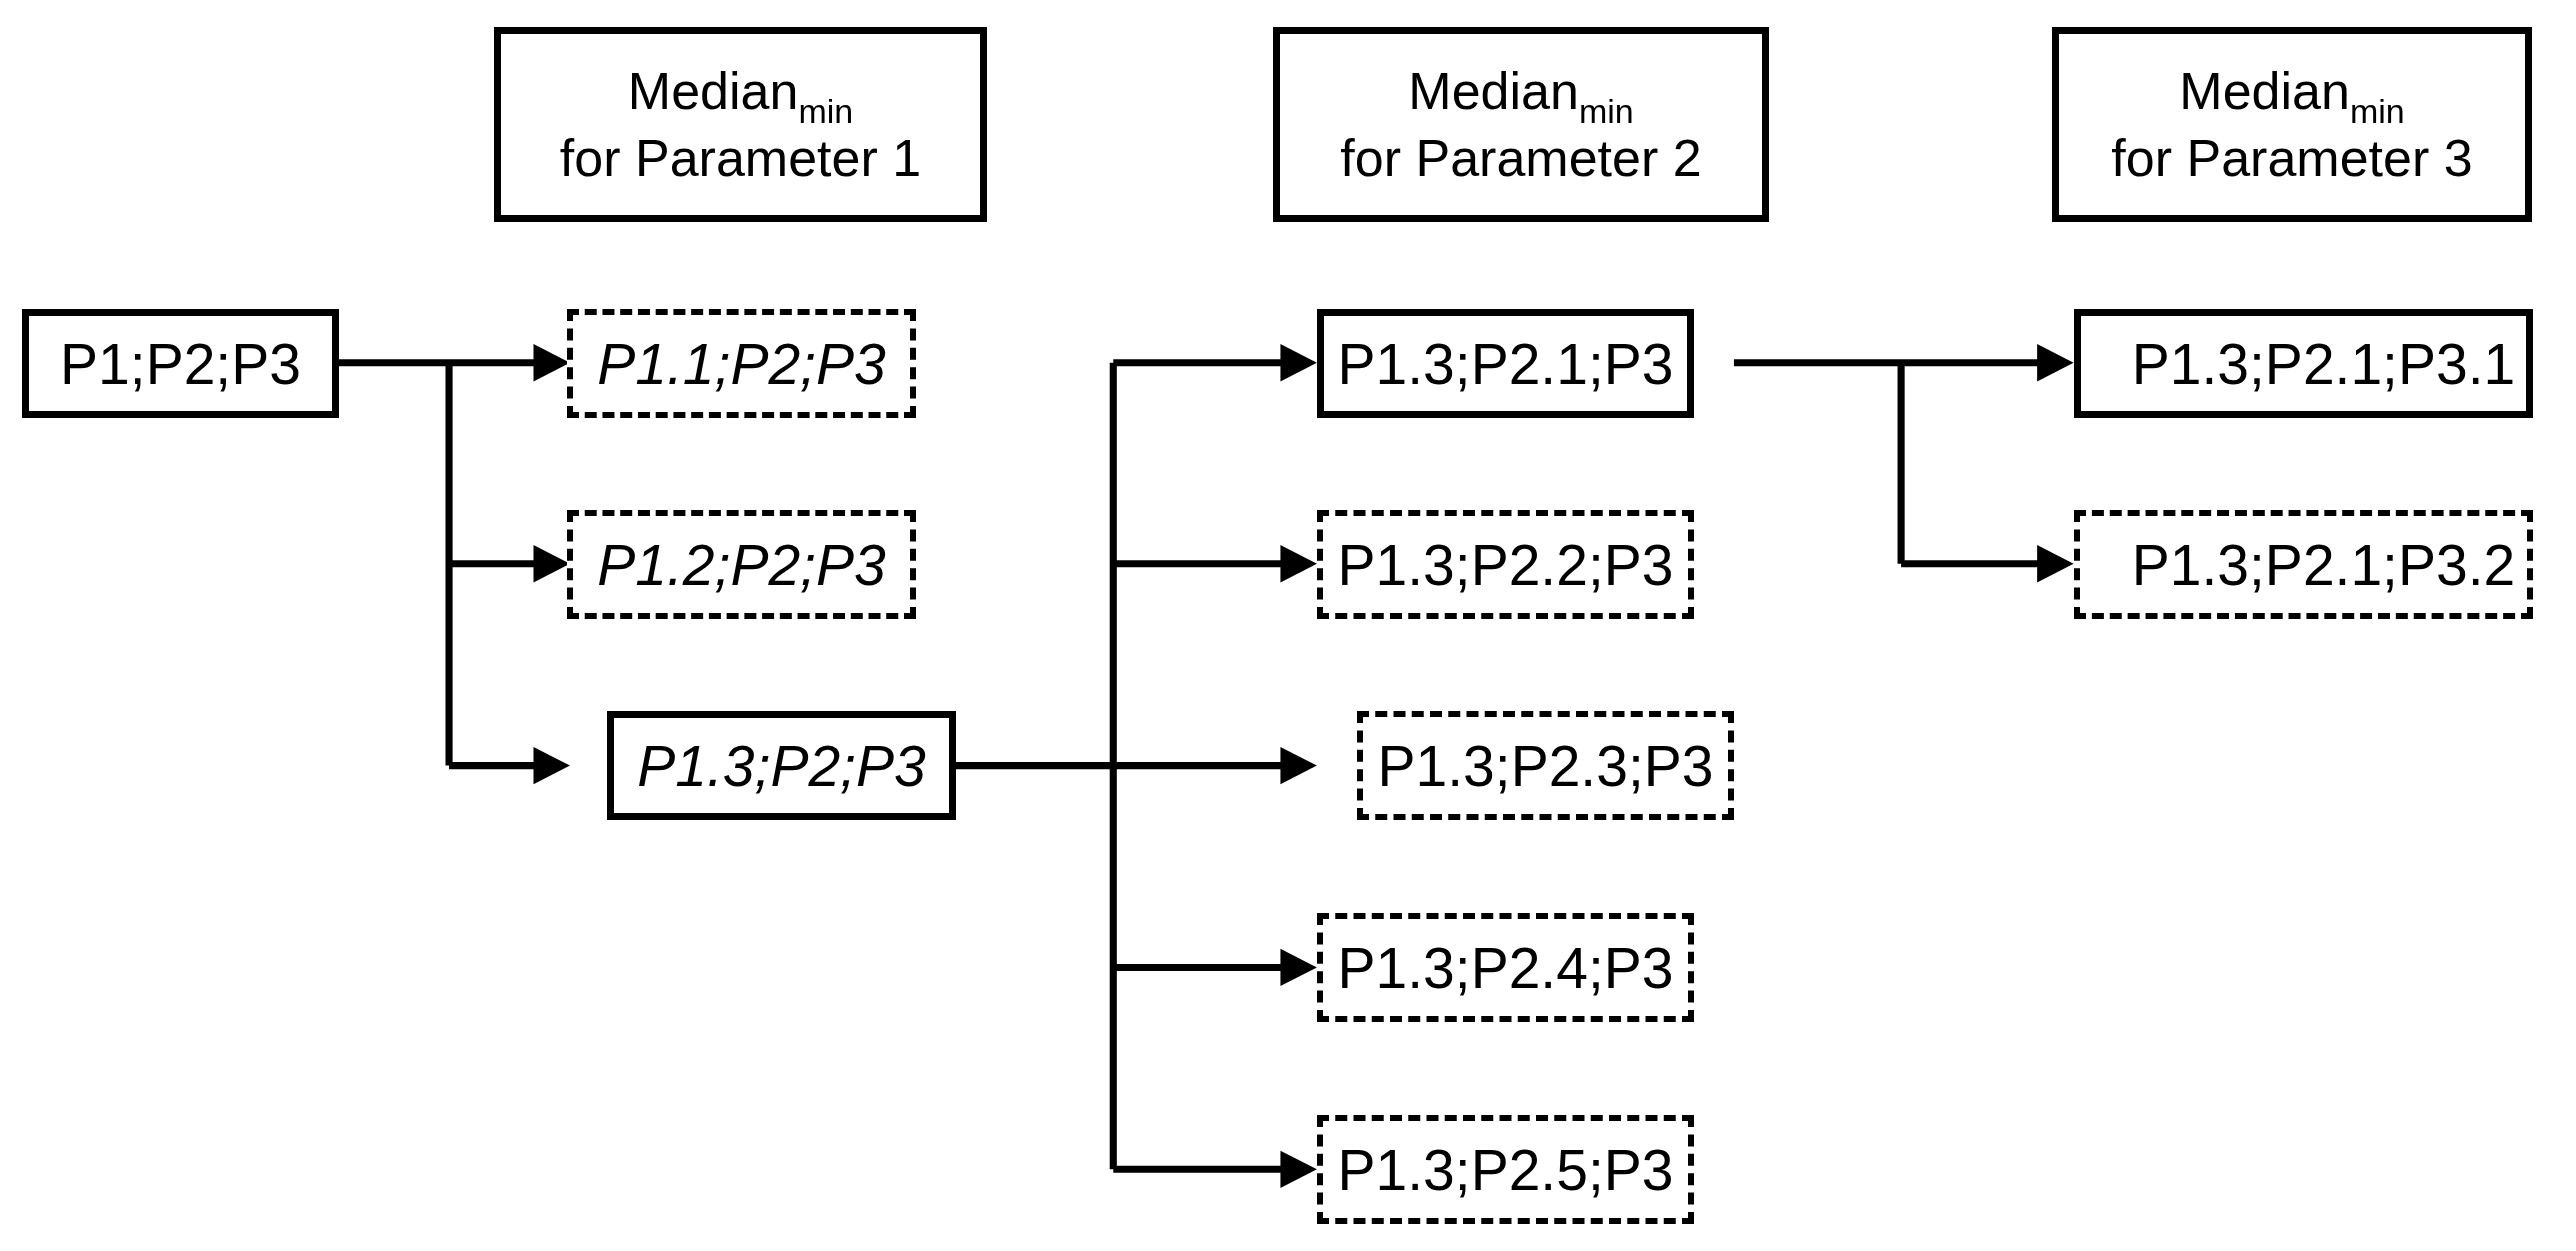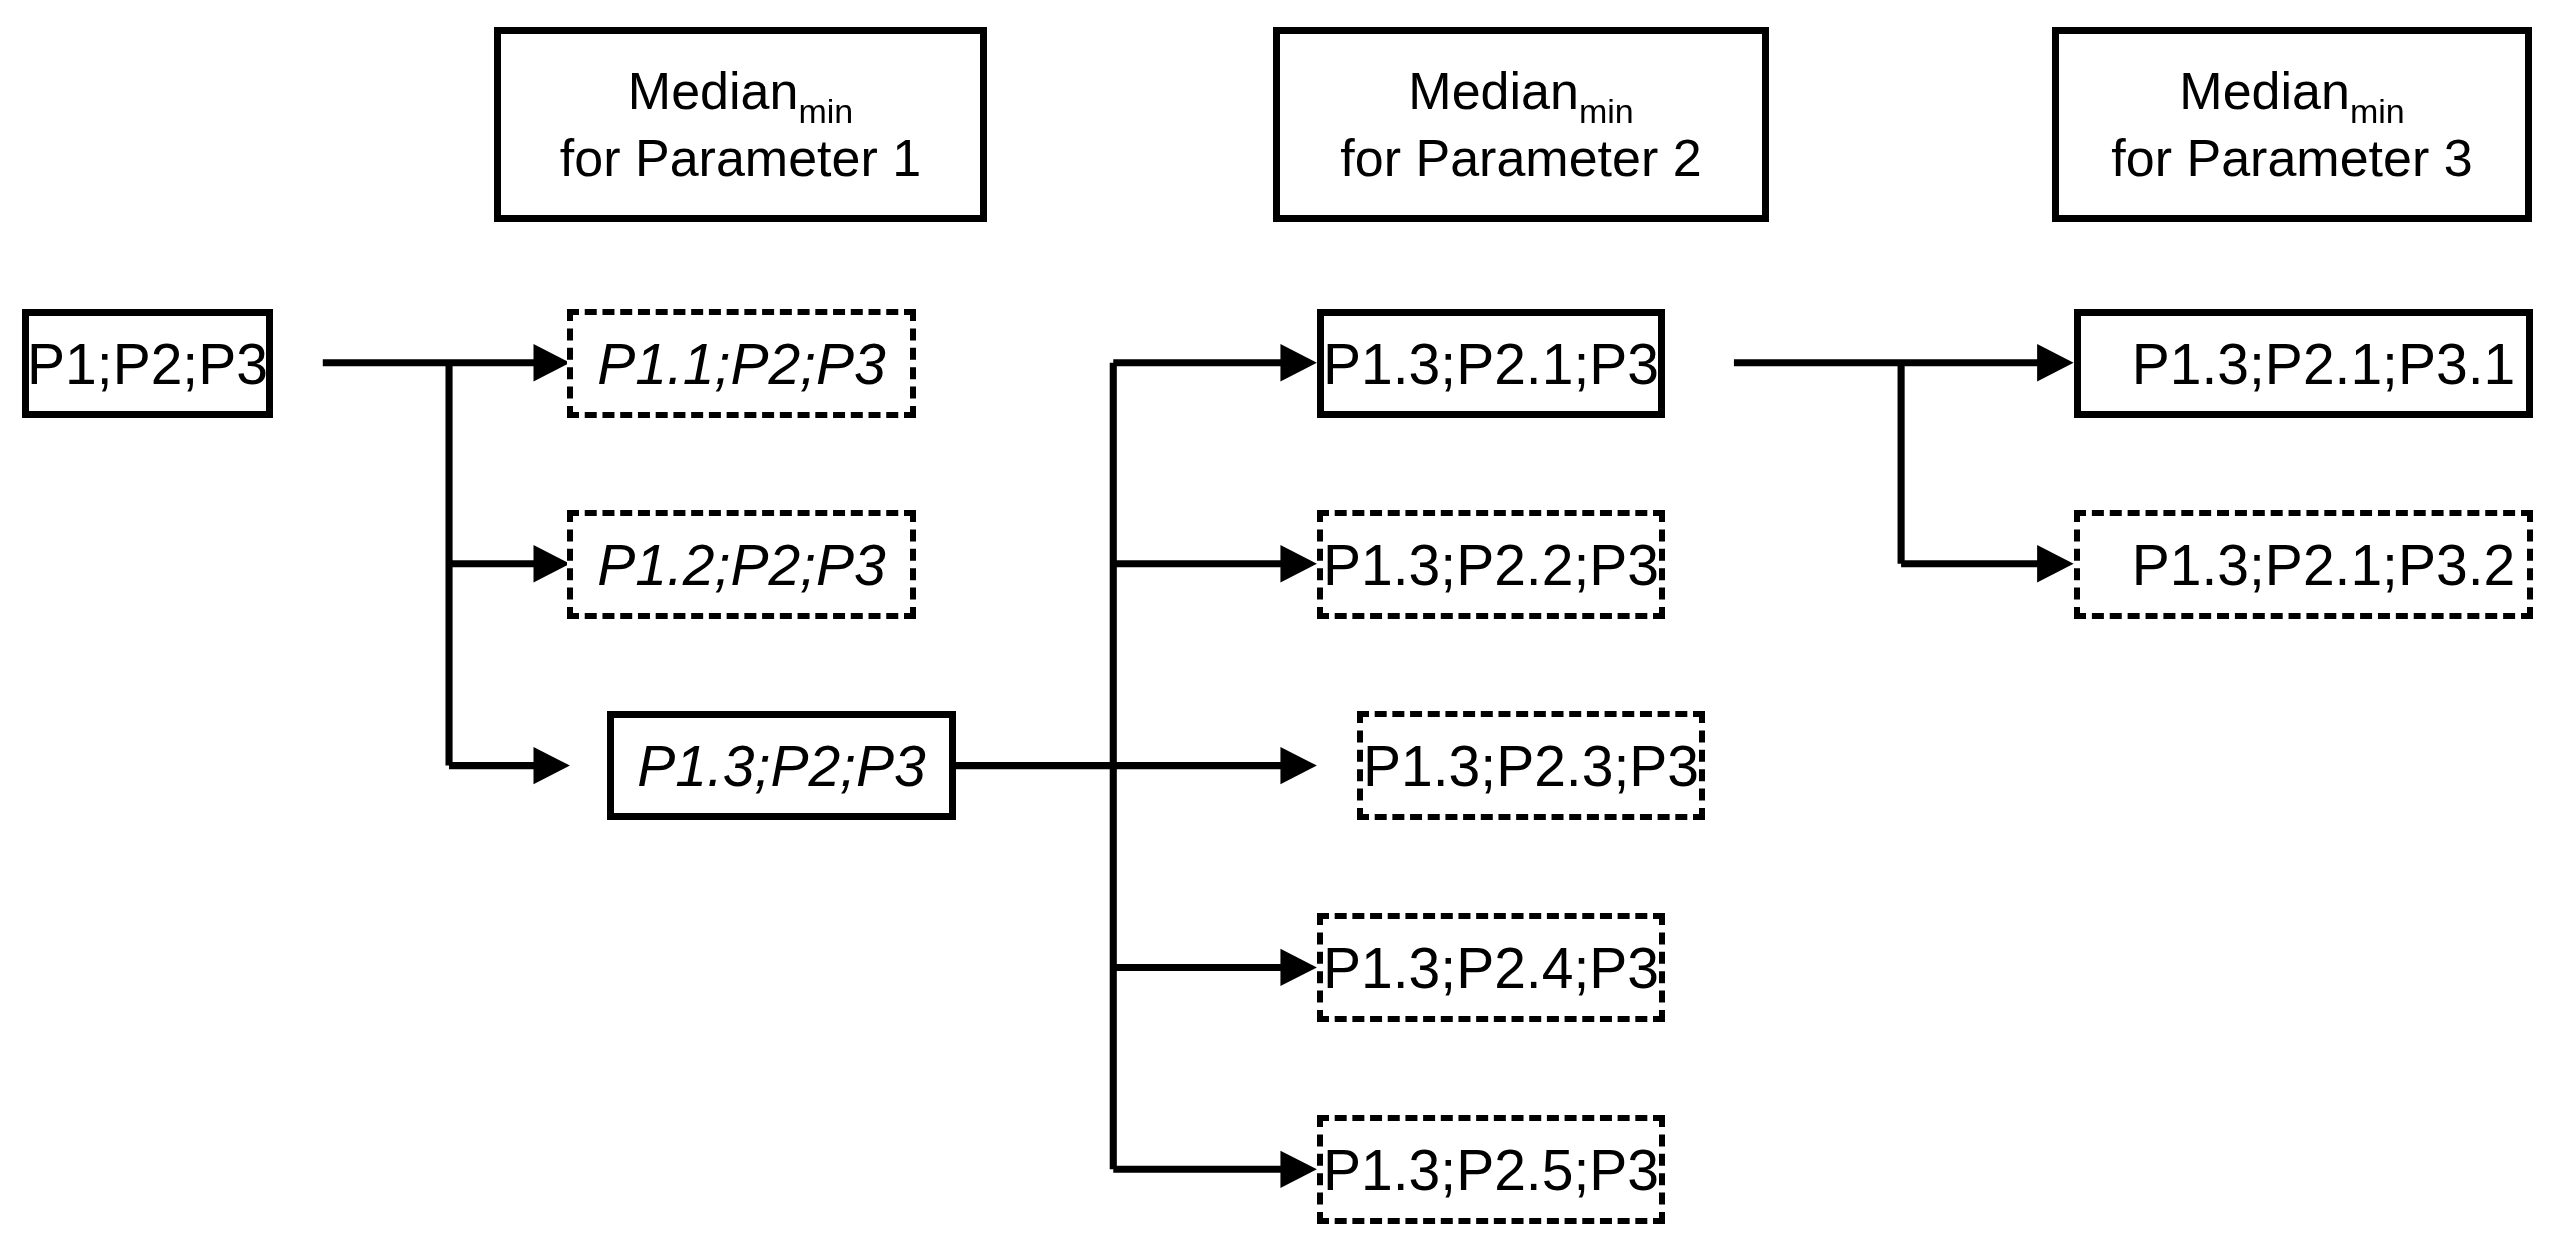--- a/index.html
+++ b/index.html
@@ -43,23 +43,23 @@
     line-height: 1.28;
     white-space: nowrap;
   }
   .hdr-line1 { display: block; text-align: right; }
   .sub {
     font-size: 34px;
     position: relative;
     top: 14.2px;
   }
   
-  .n-root       { left: 22px;   top: 309px; width: 251px; height: 109px; }
+  .n-root       { left: 22px;   top: 309px; width: 317px; height: 109px; }
   .col-left     { left: 567px;  width: 349px; height: 109px; font-style: italic; }
-  .col-mid      { left: 1317px; width: 348px; height: 109px; }
+  .col-mid      { left: 1317px; width: 377px; height: 109px; }
   .col-right    { left: 2074px; width: 459px; height: 109px; padding-left: 40px; }
   .row-1 { top: 309px; }
   .row-2 { top: 510px; }
   .row-3 { top: 711px; margin-left: 40px; }
   .row-4 { top: 913px; }
   .row-5 { top: 1115px; }
   .h-1 { left: 494px;  top: 27px; width: 493px; height: 195px; }
   .h-2 { left: 1273px; top: 27px; width: 496px; height: 195px; }
   .h-3 { left: 2052px; top: 27px; width: 480px; height: 195px; }
 </style>

